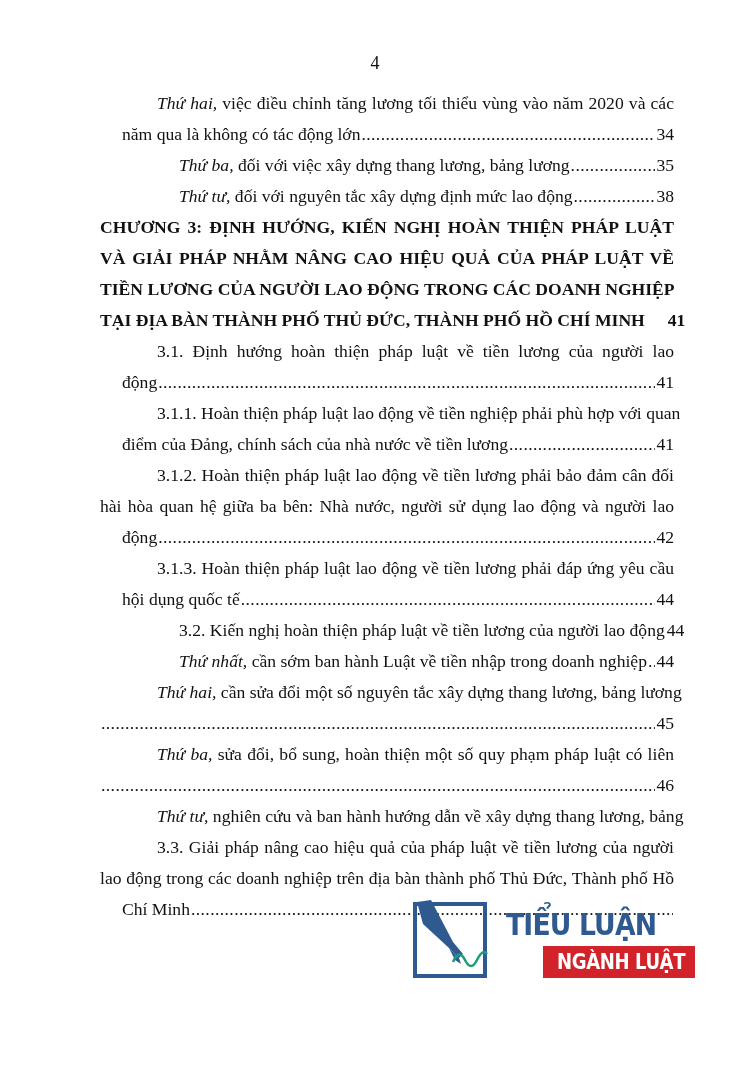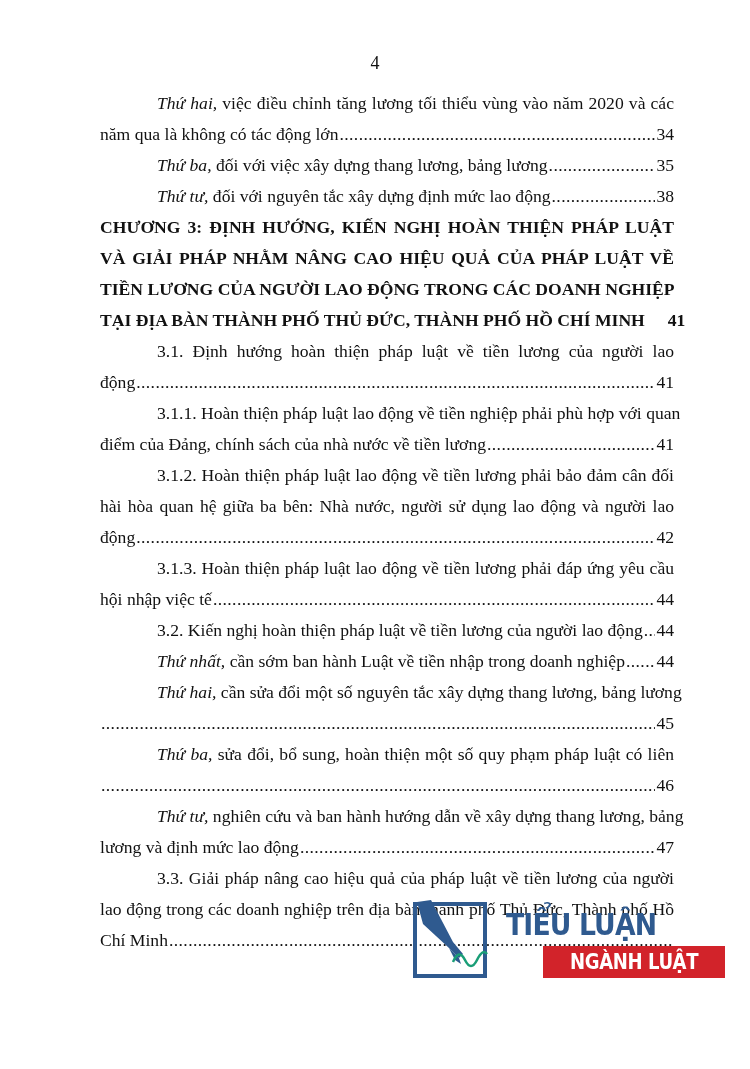--- a/index.html
+++ b/index.html
@@ -11,21 +11,21 @@
     position: absolute; top: 52px; left: 0; width: 750px; text-align: center;
     font-size: 18px; line-height: 22px;
   }
   .toc { position: absolute; top: 88px; left: 100px; width: 574px; }
   .line {
     font-size: 17.6px; line-height: 31px; height: 31px; white-space: nowrap; position: relative;
   }
   .indent { padding-left: 57px; }
   .justify { text-align: justify; text-align-last: justify; }
   .dotted { display: flex; }
-  .dotted .txt { flex: 0 0 auto; }
+  .dotted .txt { flex: 0 0 auto; margin-left: 22px; }
   .dotted .dots {
     flex: 1 1 auto; overflow: hidden; white-space: nowrap; margin: 0 1px;
   }
   .dotted .dots::before {
     content: "..................................................................................................................................................................................................................................";
     letter-spacing: 0.4px;
   }
   .dotted .pg { flex: 0 0 auto; }
   i { font-style: italic; }
   .bold { font-weight: bold; font-size: 17.6px; }
@@ -38,21 +38,21 @@
     position: absolute; left: 0; top: 0; width: 74px; height: 76px;
     border: 4px solid #2f5a8f; box-sizing: border-box; background: rgba(255,255,255,0);
   }
   .logo-pen { position: absolute; left: 0; top: -4px; width: 80px; height: 80px; }
   .logo-title {
     position: absolute; left: 93px; top: 4px; font-family: "DejaVu Sans", sans-serif;
     font-weight: bold; font-size: 31px; line-height: 36px; color: #2f5a8f; letter-spacing: -1px;
     transform: scaleX(0.86); transform-origin: left top; white-space: nowrap;
   }
   .logo-sub {
-    position: absolute; left: 130px; top: 44px; width: 182px; height: 32px;
+    position: absolute; left: 130px; top: 44px; width: 152px; height: 32px;
     background: #d2232a; color: #ffffff; font-family: "DejaVu Sans", sans-serif;
     font-weight: bold; font-size: 22px; line-height: 32px; text-align: center; white-space: nowrap;
     letter-spacing: -0.5px;
   }
   .logo-sub span { display: inline-block; transform: scaleX(0.82); }
 </style>
 </head>
 <body>
 
 <div class="page-num">4</div>
@@ -106,21 +106,21 @@
   <div class="line indent justify">3.1.2. Hoàn thiện pháp luật lao động về tiền lương phải bảo đảm cân đối</div>
   <div class="line justify">hài hòa quan hệ giữa ba bên: Nhà nước, người sử dụng lao động và người lao</div>
   <div class="line dotted">
     <span class="txt">động</span>
       <span class="dots"></span>
       <span class="pg">42</span>
   </div>
 
   <div class="line indent justify">3.1.3. Hoàn thiện pháp luật lao động về tiền lương phải đáp ứng yêu cầu</div>
   <div class="line dotted">
-    <span class="txt">hội nhập việc tế</span>
+    <span class="txt">hội dụng quốc tế</span>
       <span class="dots"></span>
       <span class="pg">44</span>
   </div>
 
   <div class="line indent dotted">
     <span class="txt">3.2. Kiến nghị hoàn thiện pháp luật về tiền lương của người lao động</span>
       <span class="dots"></span>
       <span class="pg">44</span>
   </div>
 
@@ -142,25 +142,20 @@
     <i>Thứ ba,</i><span> sửa đổi, bổ sung, hoàn thiện một số quy phạm pháp luật có liên</span>
   </div>
   <div class="line dotted">
       <span class="dots"></span>
       <span class="pg">46</span>
   </div>
 
   <div class="line indent justify">
     <i>Thứ tư,</i><span> nghiên cứu và ban hành hướng dẫn về xây dựng thang lương, bảng</span>
   </div>
-  <div class="line dotted">
-    <span class="txt">lương và định mức lao động</span>
-      <span class="dots"></span>
-      <span class="pg">47</span>
-  </div>
 
   <div class="line indent justify">3.3. Giải pháp nâng cao hiệu quả của pháp luật về tiền lương của người</div>
   <div class="line justify">lao động trong các doanh nghiệp trên địa bàn thành phố Thủ Đức, Thành phố Hồ</div>
   <div class="line dotted">
     <span class="txt">Chí Minh</span>
       <span class="dots"></span>
       <span class="pg"></span>
   </div>
 </div>
 

